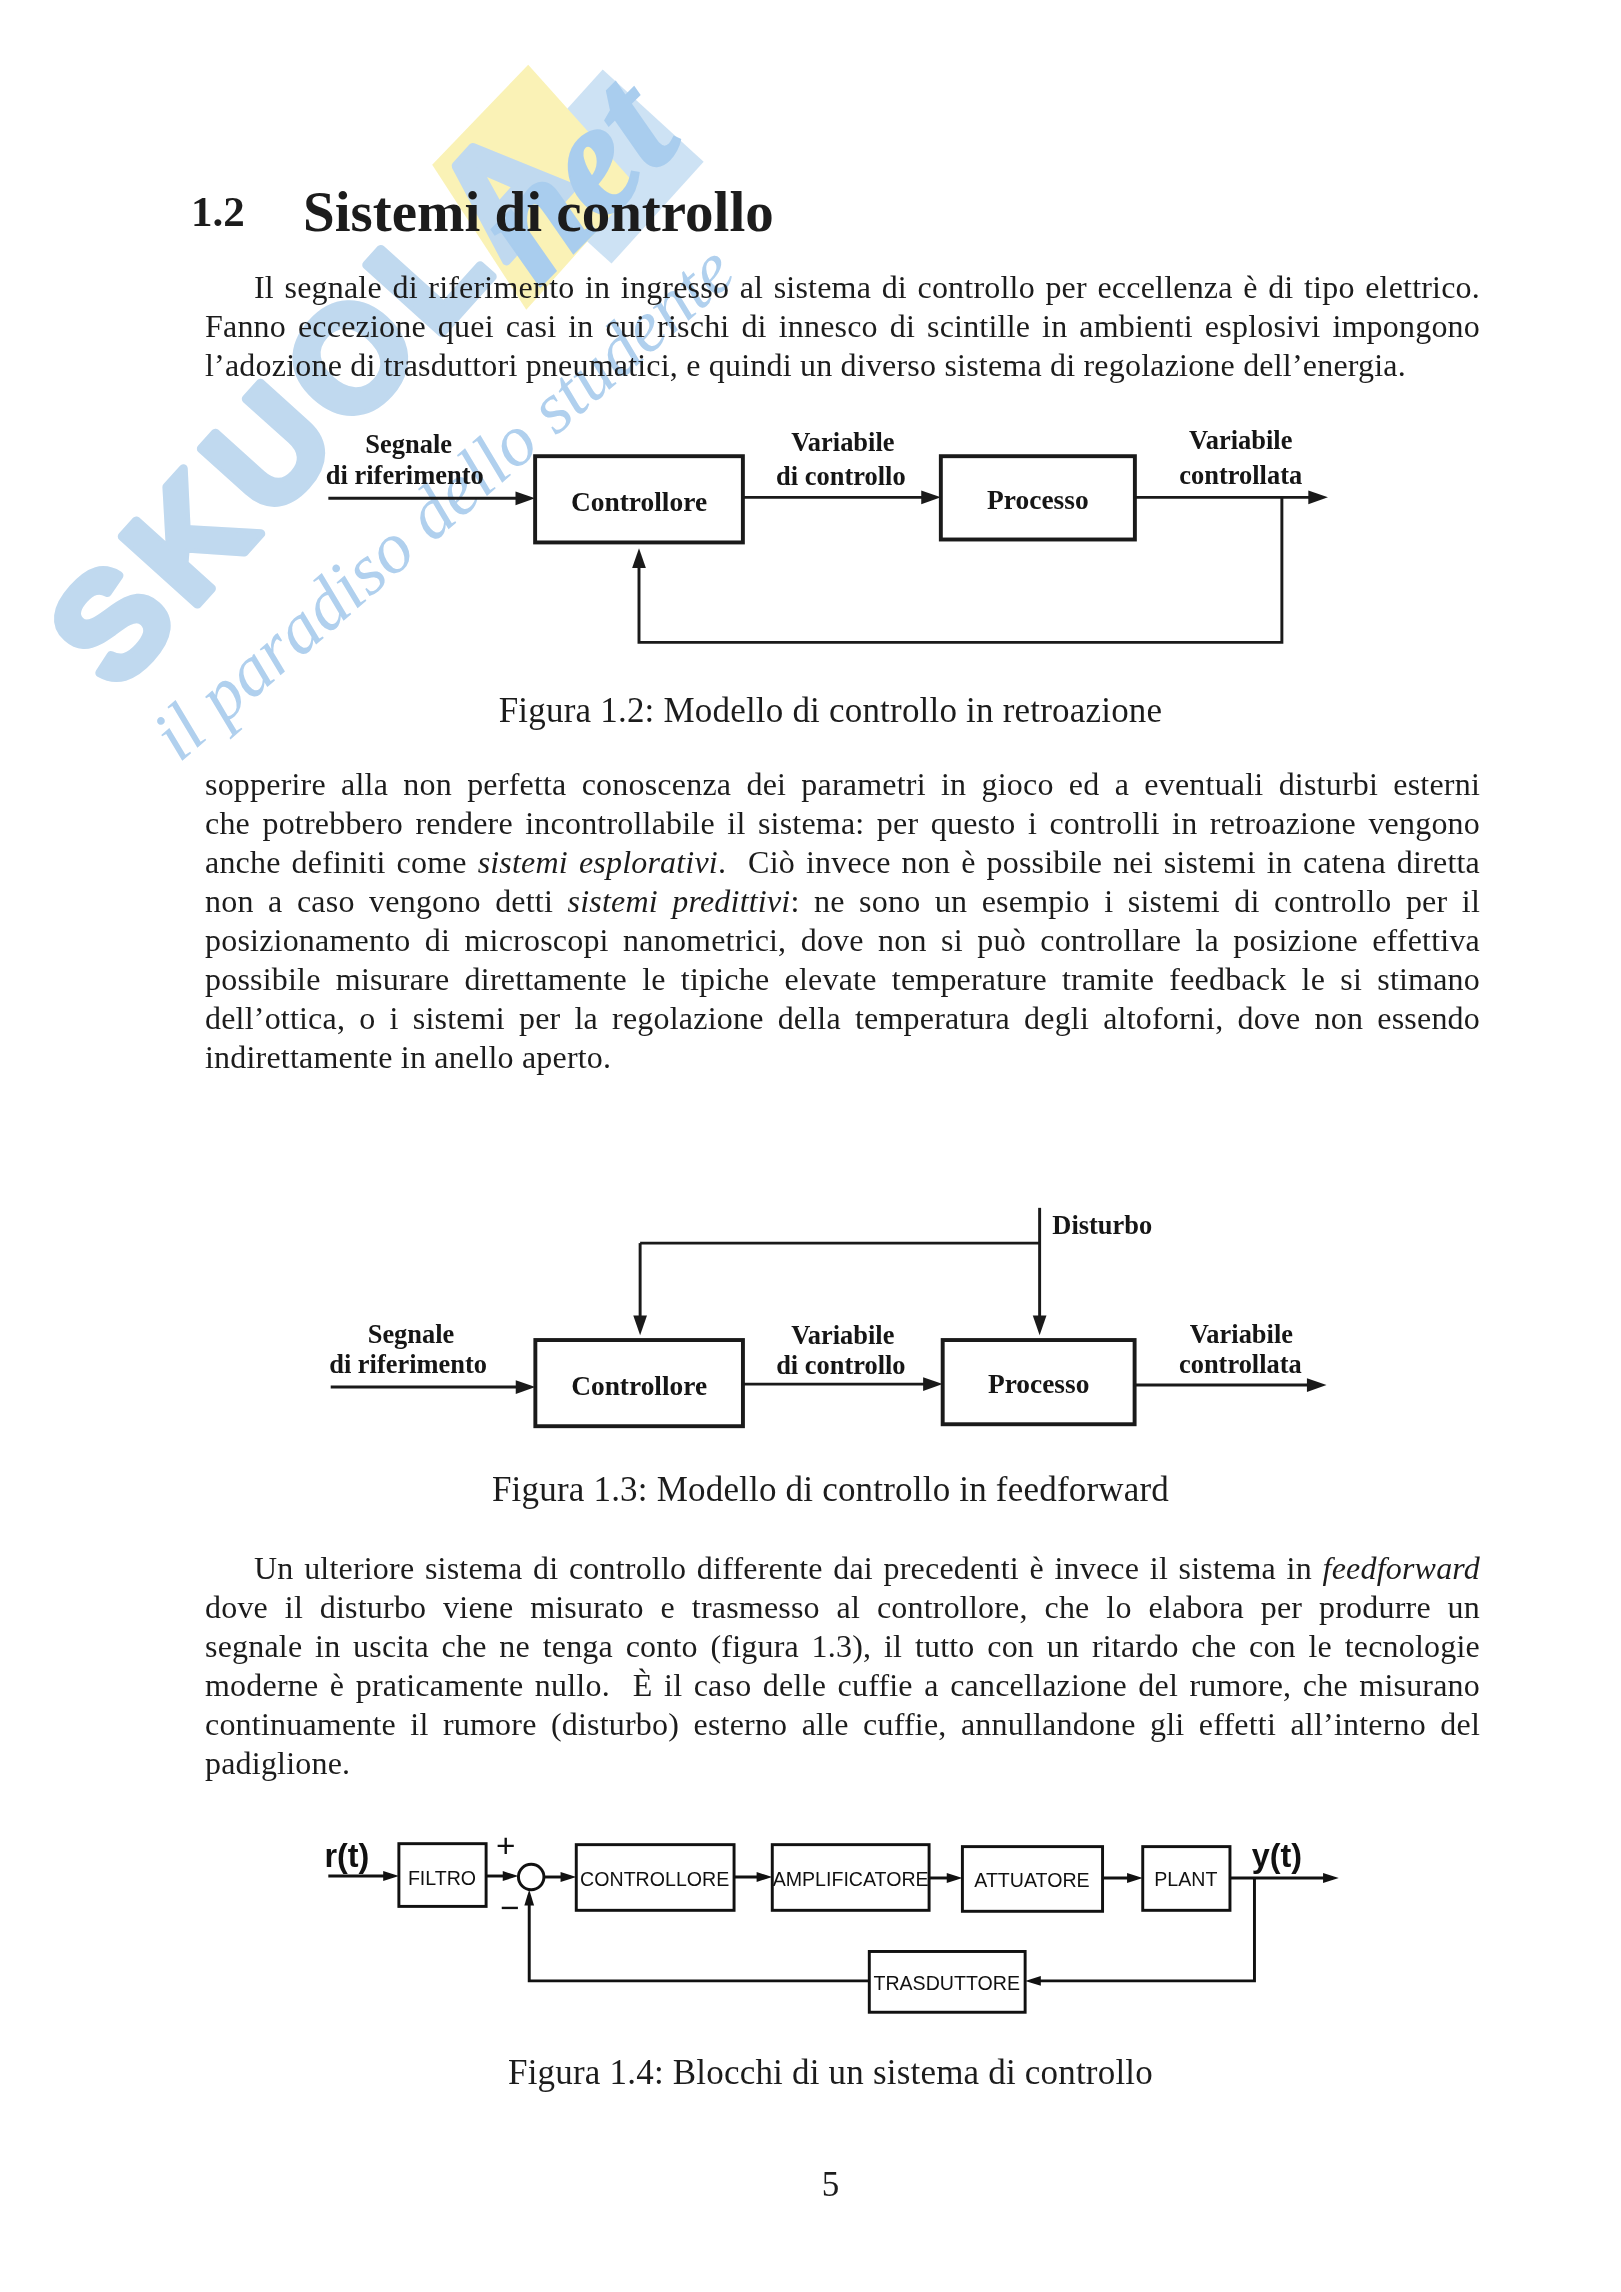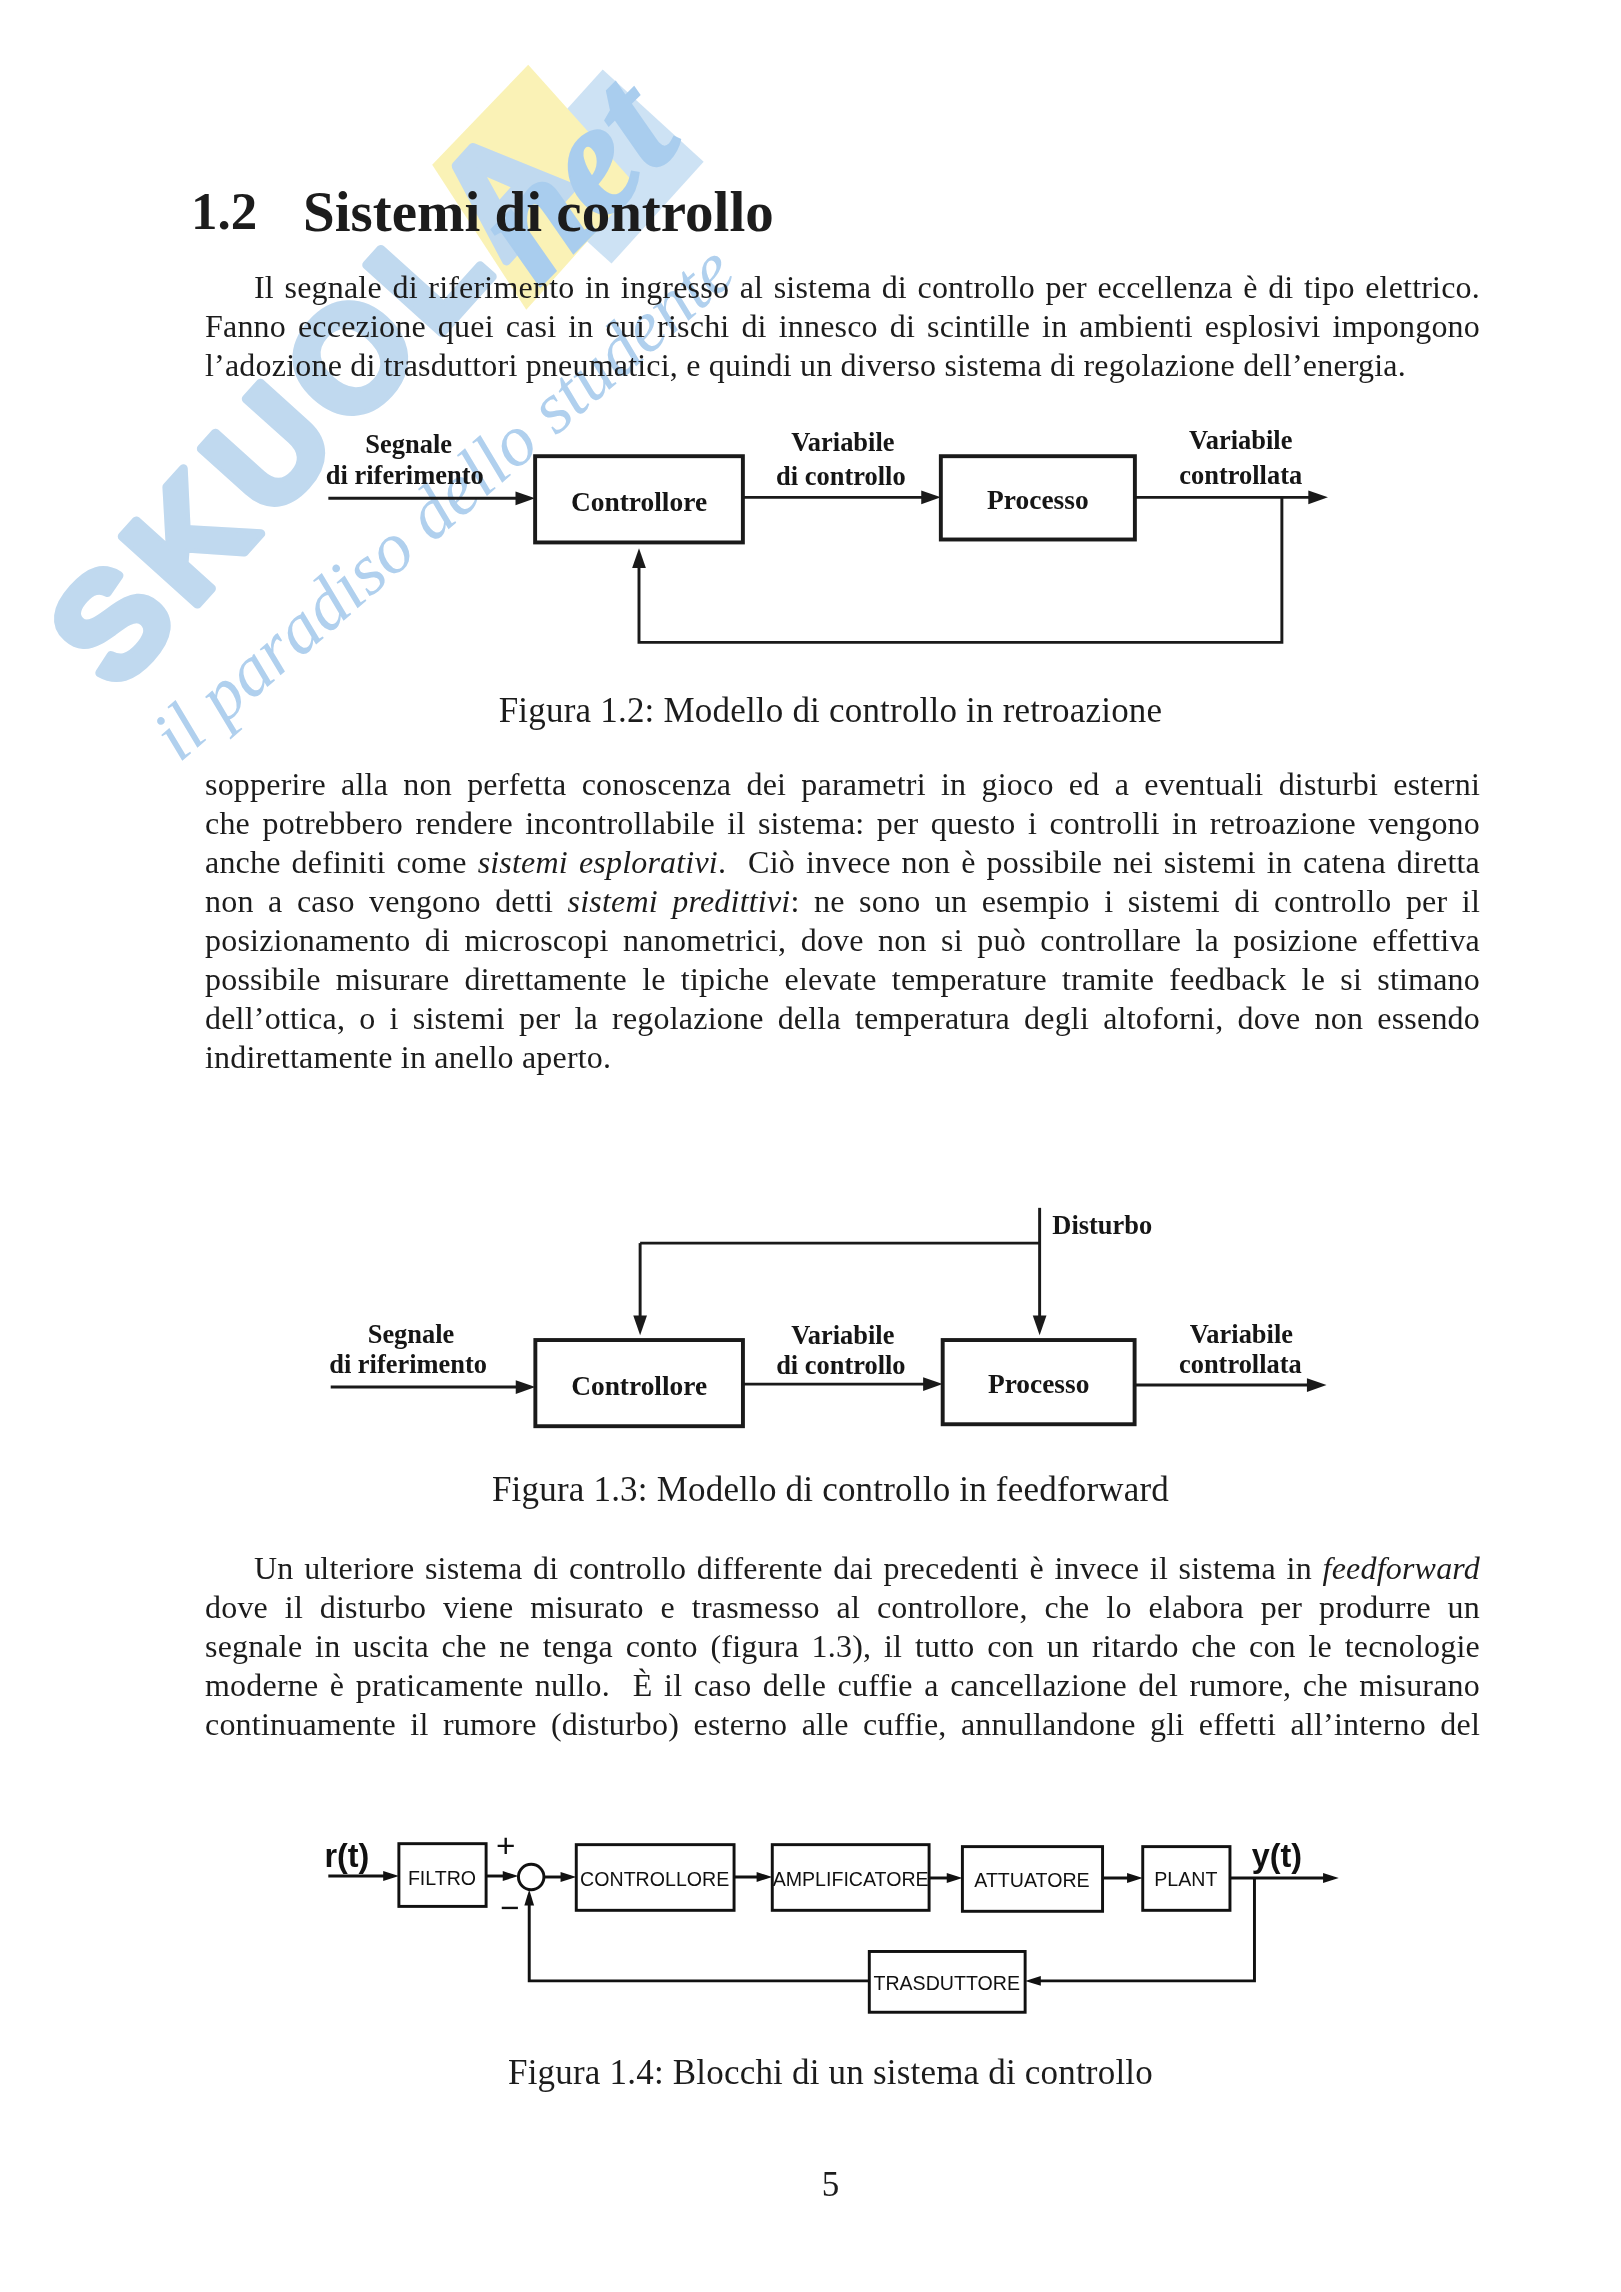--- a/index.html
+++ b/index.html
@@ -4,21 +4,21 @@
 <style>
 html,body{margin:0;padding:0;}
 body{width:1621px;height:2293px;position:relative;background:#ffffff;overflow:hidden;
      font-family:"Liberation Serif",serif;color:#1c1c1c;}
 .para{position:absolute;left:193px;width:1275px;font-size:32px;letter-spacing:0.2px;line-height:39px;margin-left:12px;}
 .para div{text-align:justify;text-align-last:justify;}
 .para div.last{text-align-last:left;}
 .para div.first{text-indent:49px;}
 .cap{position:absolute;left:193px;width:1275px;text-align:center;font-size:35px;letter-spacing:0.2px;line-height:39px;}
 .pageno{position:absolute;left:193px;width:1275px;text-align:center;font-size:32px;}
-#h1n{position:absolute;left:191px;top:182px;font-size:53px;font-weight:bold;line-height:59px;}
+#h1n{position:absolute;left:191px;top:182px;font-size:43px;font-weight:bold;line-height:59px;}
 #h1t{position:absolute;left:303px;top:182px;font-size:57px;font-weight:bold;line-height:59px;}
 svg{position:absolute;}
 #fig12 text,#fig13 text{font-family:"Liberation Serif",serif;}
 #fig14 text{font-family:"Liberation Sans",sans-serif;}
 .wmt{font-family:"Liberation Sans",sans-serif;font-weight:bold;}
 .wms{font-family:"Liberation Serif",serif;font-style:italic;}
 </style>
 </head>
 <body>
 
@@ -109,20 +109,21 @@
   </g>
 </svg>
 <div class="cap" style="top:1470px">Figura 1.3: Modello di controllo in feedforward</div>
 
 <div class="para" style="top:1549px">
   <div class="first">Un ulteriore sistema di controllo differente dai precedenti è invece il sistema in <i>feedforward</i></div>
   <div>dove il disturbo viene misurato e trasmesso al controllore, che lo elabora per produrre un</div>
   <div>segnale in uscita che ne tenga conto (figura 1.3), il tutto con un ritardo che con le tecnologie</div>
   <div>moderne è praticamente nullo.&nbsp; È il caso delle cuffie a cancellazione del rumore, che misurano</div>
   <div>continuamente il rumore (disturbo) esterno alle cuffie, annullandone gli effetti all’interno del</div>
+  <div class="last">padiglione.</div>
 </div>
 
 <svg id="fig14" style="left:0;top:1823px" width="1621" height="206" viewBox="0 0 1654 210">
   <g fill="none" stroke="#111" stroke-width="3">
     <rect x="407" y="21" width="89" height="64"></rect>
     <circle cx="542" cy="55" r="13"></circle>
     <rect x="588" y="22" width="161" height="67"></rect>
     <rect x="788" y="22" width="160" height="67"></rect>
     <rect x="982" y="24" width="143" height="66"></rect>
     <rect x="1166" y="24" width="89" height="65"></rect>

